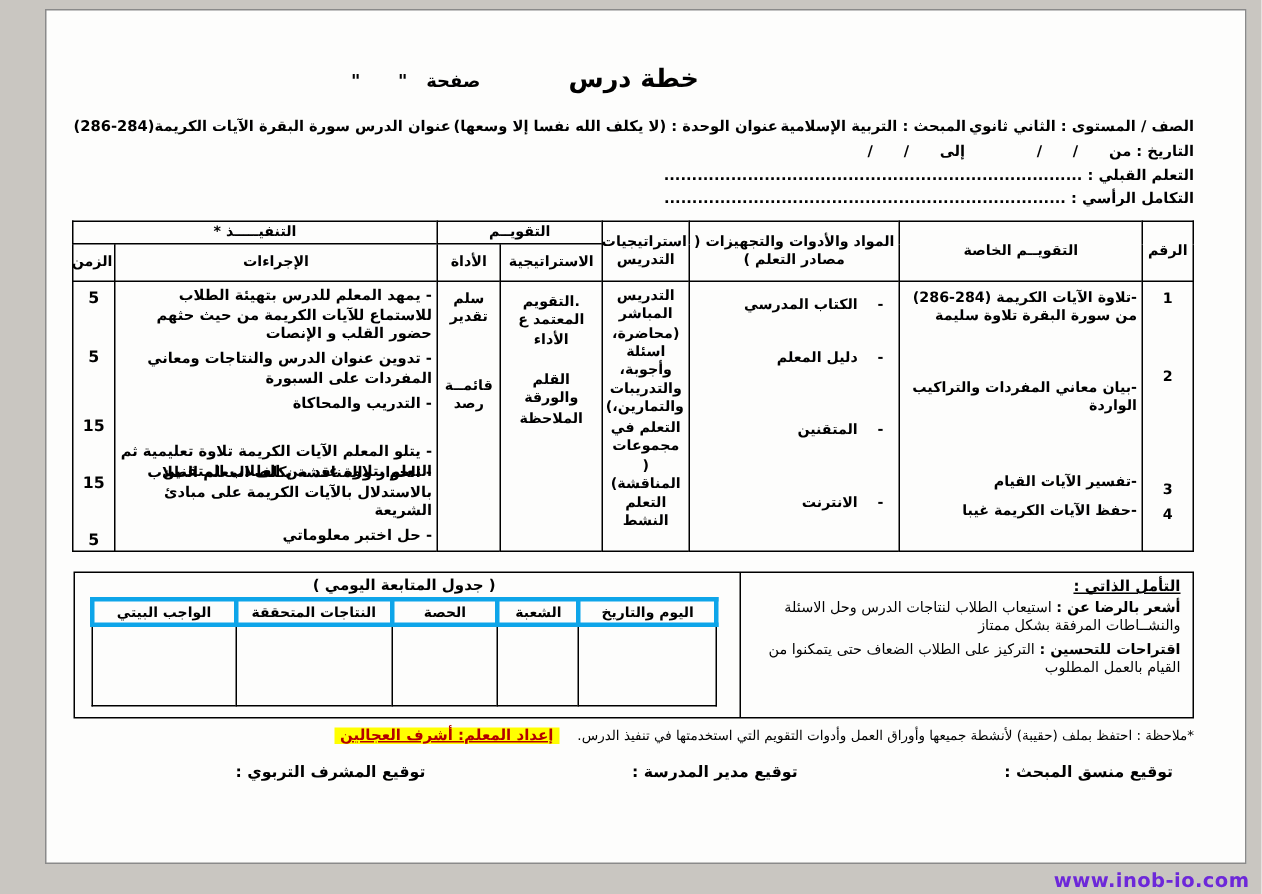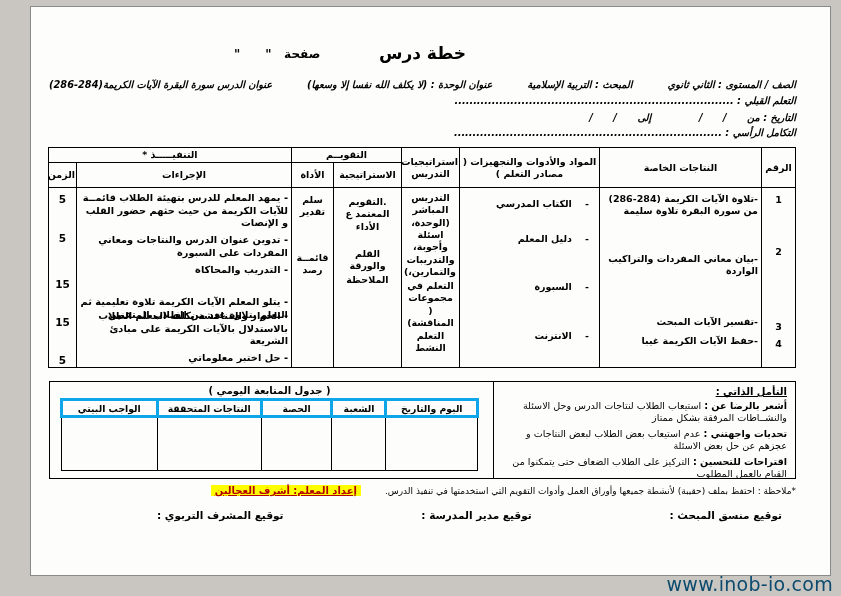--- a/index.html
+++ b/index.html
@@ -10,21 +10,21 @@
 
   .page { position:absolute; left:30px; top:6px; width:801px; height:570px;
           background:#fdfdfc; border:1px solid #8a8a8a; direction:rtl;
           padding:10px 34px 0 18px; }
 
   .title-row { position:relative; margin-top:26px; height:24px; text-align:center; }
   .doc-title { font-size:17px; font-weight:bold; }
   .page-label { position:absolute; left:185px; top:4px; font-size:12px; font-weight:bold; white-space:pre; }
 
   .hdr-row { display:flex; font-size:9.8px; font-weight:bold; white-space:pre; }
-  .hdr-row span { display:inline-block;font-style:italic; }
+  .hdr-row span { display:inline-block; }
   .r1 { margin-top:12px; justify-content:space-between; }
   .r2 { margin-top:6px; }
   .r3 { margin-top:5px; }
   .r4 { margin-top:4px; }
   .r4 .second { margin-right:105px; }
 
   .main-table { margin-top:9px; border-collapse:collapse; table-layout:fixed; width:747px; }
   .main-table th, .main-table td { border:1px solid #000; }
   .main-table thead th { font-size:9.5px; font-weight:bold; text-align:center; vertical-align:middle; padding:1px; line-height:1.25; }
   .main-table thead tr.top th { height:15px; }
@@ -40,75 +40,75 @@
   .ref-title { font-weight:bold; text-decoration:underline; margin-bottom:2px; font-size:10px; }
   .reflection p { margin-bottom:3px; font-weight:normal; }
   .reflection p b { font-weight:bold; }
   .followup { flex:1; padding:3px 14px 0 10px; }
   .fu-title { text-align:center; font-weight:bold; font-size:10px; margin-bottom:2px; }
   .fu-table { width:100%; border-collapse:collapse; table-layout:fixed; }
   .fu-table th { border:3px solid #0ea5e9; font-size:9.3px; font-weight:bold; height:17px; padding:1px; }
   .fu-table td { border:1px solid #000; height:54px; }
 
   .note-row { display:flex; align-items:center; margin-top:6px; font-size:9px; }
-  .note-text { white-space:pre;margin-left:12px; }
+  .note-text { white-space:pre; }
   .highlight { margin-right:12px; background:#ffff00; color:#b30000; font-weight:bold;
                text-decoration:underline; font-size:10px; padding:0 4px; white-space:pre; }
 
   .signatures { display:flex; justify-content:space-between; margin-top:13px;
                 font-size:10.5px; font-weight:bold; padding:0 14px 0 108px; }
 
-  .watermark { position:absolute; right:8px; bottom:1px; font-size:19px; font-weight:normal;
-               letter-spacing:0.3px; direction:ltr; color:#0c4a6e; }
+  .watermark { position:absolute; right:8px; bottom:1px; font-size:13px; font-weight:bold;
+               letter-spacing:0.3px; direction:ltr; color:#6d28d9; }
 </style>
 </head>
 <body>
 
 <div class="canvas">
   <div class="page">
 
     <div class="title-row">
       <span class="doc-title">خطة درس</span>
       <span class="page-label">صفحة   "      "</span>
     </div>
 
     <div class="hdr-row r1">
       <span>الصف / المستوى : الثاني ثانوي</span>
       <span>المبحث : التربية الإسلامية</span>
       <span>عنوان الوحدة : (لا يكلف الله نفسا إلا وسعها)</span>
       <span>عنوان الدرس سورة البقرة الآيات الكريمة(284-286)</span>
     </div>
 
+    <div class="hdr-row r2">
+      <span>التاريخ : من      /      /              إلى      /      /</span>
+    </div>
+
     <div class="hdr-row r3">
       <span>التعلم القبلي : ...........................................................................</span>
-    </div>
-
-    <div class="hdr-row r2">
-      <span>التاريخ : من      /      /              إلى      /      /</span>
     </div>
 
     <div class="hdr-row r4">
       <span>التكامل الرأسي : ........................................................................</span>
     </div>
 
     <table class="main-table">
       <colgroup>
         <col style="width:34px">
           <col style="width:162px">
           <col style="width:140px">
           <col style="width:58px">
         <col style="width:68px">
           <col style="width:42px">
           <col style="width:215px">
           <col style="width:28px">
       </colgroup>
       <thead>
         <tr class="top">
           <th rowspan="2">الرقم</th>
-          <th rowspan="2">النتاجات الخاصة</th>
+          <th rowspan="2">التقويــم الخاصة</th>
           <th rowspan="2">المواد والأدوات والتجهيزات ( مصادر التعلم )</th>
           <th rowspan="2">استراتيجيات التدريس</th>
           <th colspan="2">التقويــم</th>
           <th colspan="2">التنفيـــــذ *</th>
         </tr>
         <tr class="sub">
           <th>الاستراتيجية</th>
           <th>الأداة</th>
           <th>الإجراءات</th>
           <th>الزمن</th>
@@ -118,45 +118,45 @@
         <tr>
           <td class="num-cell">
             <div class="ti center" style="top:6px">1</div>
             <div class="ti center" style="top:58px">2</div>
             <div class="ti center" style="top:133px">3</div>
             <div class="ti center" style="top:150px">4</div>
           </td>
           <td class="out-cell">
             <div class="ti" style="top:5px">-تلاوة الآيات الكريمة (284-286) من سورة البقرة تلاوة سليمة</div>
             <div class="ti" style="top:65px">-بيان معاني المفردات والتراكيب الواردة</div>
-            <div class="ti" style="top:128px">-تفسير الآيات المبحث</div>
+            <div class="ti" style="top:128px">-تفسير الآيات القيام</div>
             <div class="ti" style="top:147px">-حفظ الآيات الكريمة غيبا</div>
           </td>
           <td class="mat-cell">
             <div class="ti" style="top:10px; right:10px">-    الكتاب المدرسي</div>
             <div class="ti" style="top:45px; right:10px">-    دليل المعلم</div>
-            <div class="ti" style="top:93px; right:10px">-    السبورة</div>
+            <div class="ti" style="top:93px; right:10px">-    المتقنين</div>
             <div class="ti" style="top:142px; right:10px">-    الانترنت</div>
           </td>
           <td class="tstr-cell">
-            <div class="ti center" style="top:4px">التدريس المباشر (الوحدة، اسئلة وأجوبة، والتدريبات والتمارين،)</div>
+            <div class="ti center" style="top:4px">التدريس المباشر (محاضرة، اسئلة وأجوبة، والتدريبات والتمارين،)</div>
             <div class="ti center" style="top:92px">التعلم في مجموعات ( المناقشة)</div>
             <div class="ti center" style="top:142px">التعلم النشط</div>
           </td>
           <td class="estr-cell">
             <div class="ti center" style="top:8px">.التقويم المعتمد ع الأداء</div>
             <div class="ti center" style="top:60px">القلم والورقة</div>
             <div class="ti center" style="top:86px">الملاحظة</div>
           </td>
           <td class="etool-cell">
             <div class="ti center" style="top:6px">سلم تقدير</div>
             <div class="ti center" style="top:64px">قائمــة رصد</div>
           </td>
           <td class="proc-cell">
-            <div class="ti" style="top:4px">- يمهد المعلم للدرس بتهيئة الطلاب قائمــة للآيات الكريمة من حيث حثهم حضور القلب و الإنصات</div>
+            <div class="ti" style="top:4px">- يمهد المعلم للدرس بتهيئة الطلاب للاستماع للآيات الكريمة من حيث حثهم حضور القلب و الإنصات</div>
             <div class="ti" style="top:46px">- تدوين عنوان الدرس والنتاجات ومعاني المفردات على السبورة</div>
             <div class="ti" style="top:76px">- التدريب والمحاكاة</div>
             <div class="ti" style="top:108px">- يتلو المعلم الآيات الكريمة تلاوة تعليمية ثم التعلم بتلاوة عدد من الطلاب المتقنين</div>
             <div class="ti" style="top:122px">- الحوار والمناقشة يكلف المعلم الطلاب بالاستدلال بالآيات الكريمة على مبادئ الشريعة</div>
             <div class="ti" style="top:164px">- حل اختبر معلوماتي</div>
           </td>
           <td class="time-cell">
             <div class="ti center" style="top:5px">5</div>
             <div class="ti center" style="top:44px">5</div>
             <div class="ti center" style="top:90px">15</div>
@@ -164,21 +164,20 @@
             <div class="ti center" style="top:166px">5</div>
           </td>
         </tr>
       </tbody>
     </table>
 
     <div class="bottom-box">
       <div class="reflection">
         <div class="ref-title">التأمل الذاتي :</div>
         <p><b>أشعر بالرضا عن :</b><span> استيعاب الطلاب لنتاجات الدرس  وحل الاسئلة والنشــاطات المرفقة بشكل ممتاز</span></p>
-        <p><b>تحديات واجهتني :</b><span> عدم استيعاب بعض الطلاب لبعض النتاجات و عجزهم عن حل بعض الاسئلة</span></p>
         <p><b>اقتراحات للتحسين :</b><span> التركيز على الطلاب الضعاف حتى يتمكنوا من القيام بالعمل المطلوب</span></p>
       </div>
       <div class="followup">
         <div class="fu-title">( جدول المتابعة اليومي )</div>
         <table class="fu-table">
           <colgroup>
             <col style="width:22%">
               <col style="width:13%">
               <col style="width:17%">
               <col style="width:25%">

